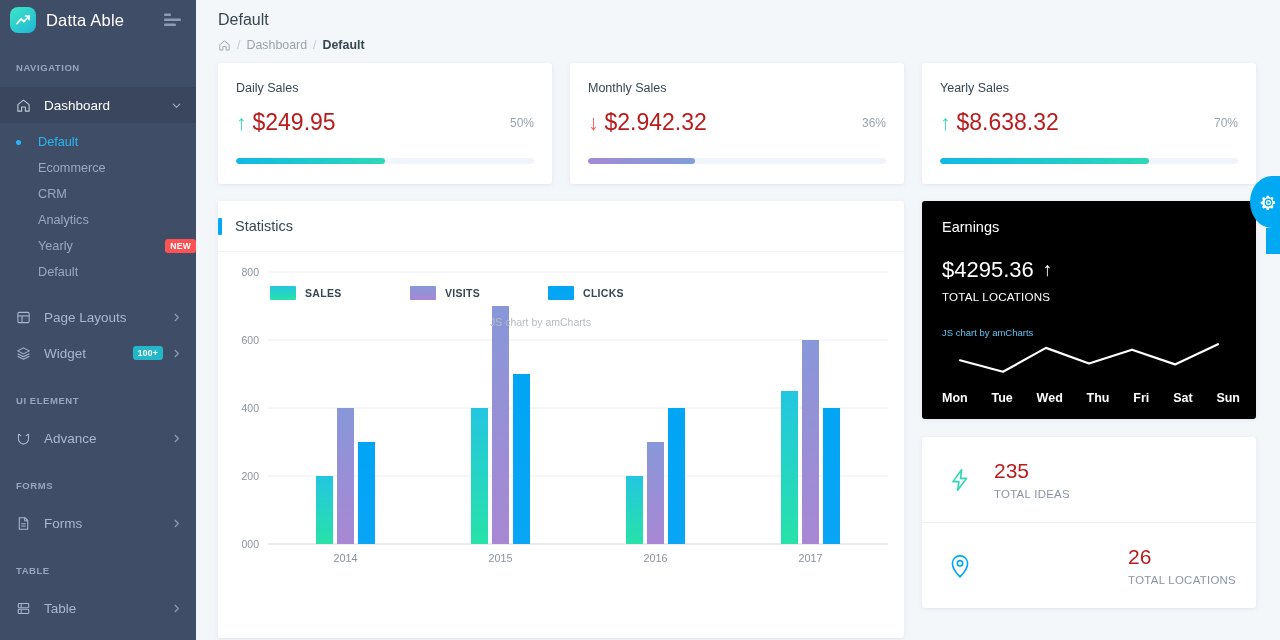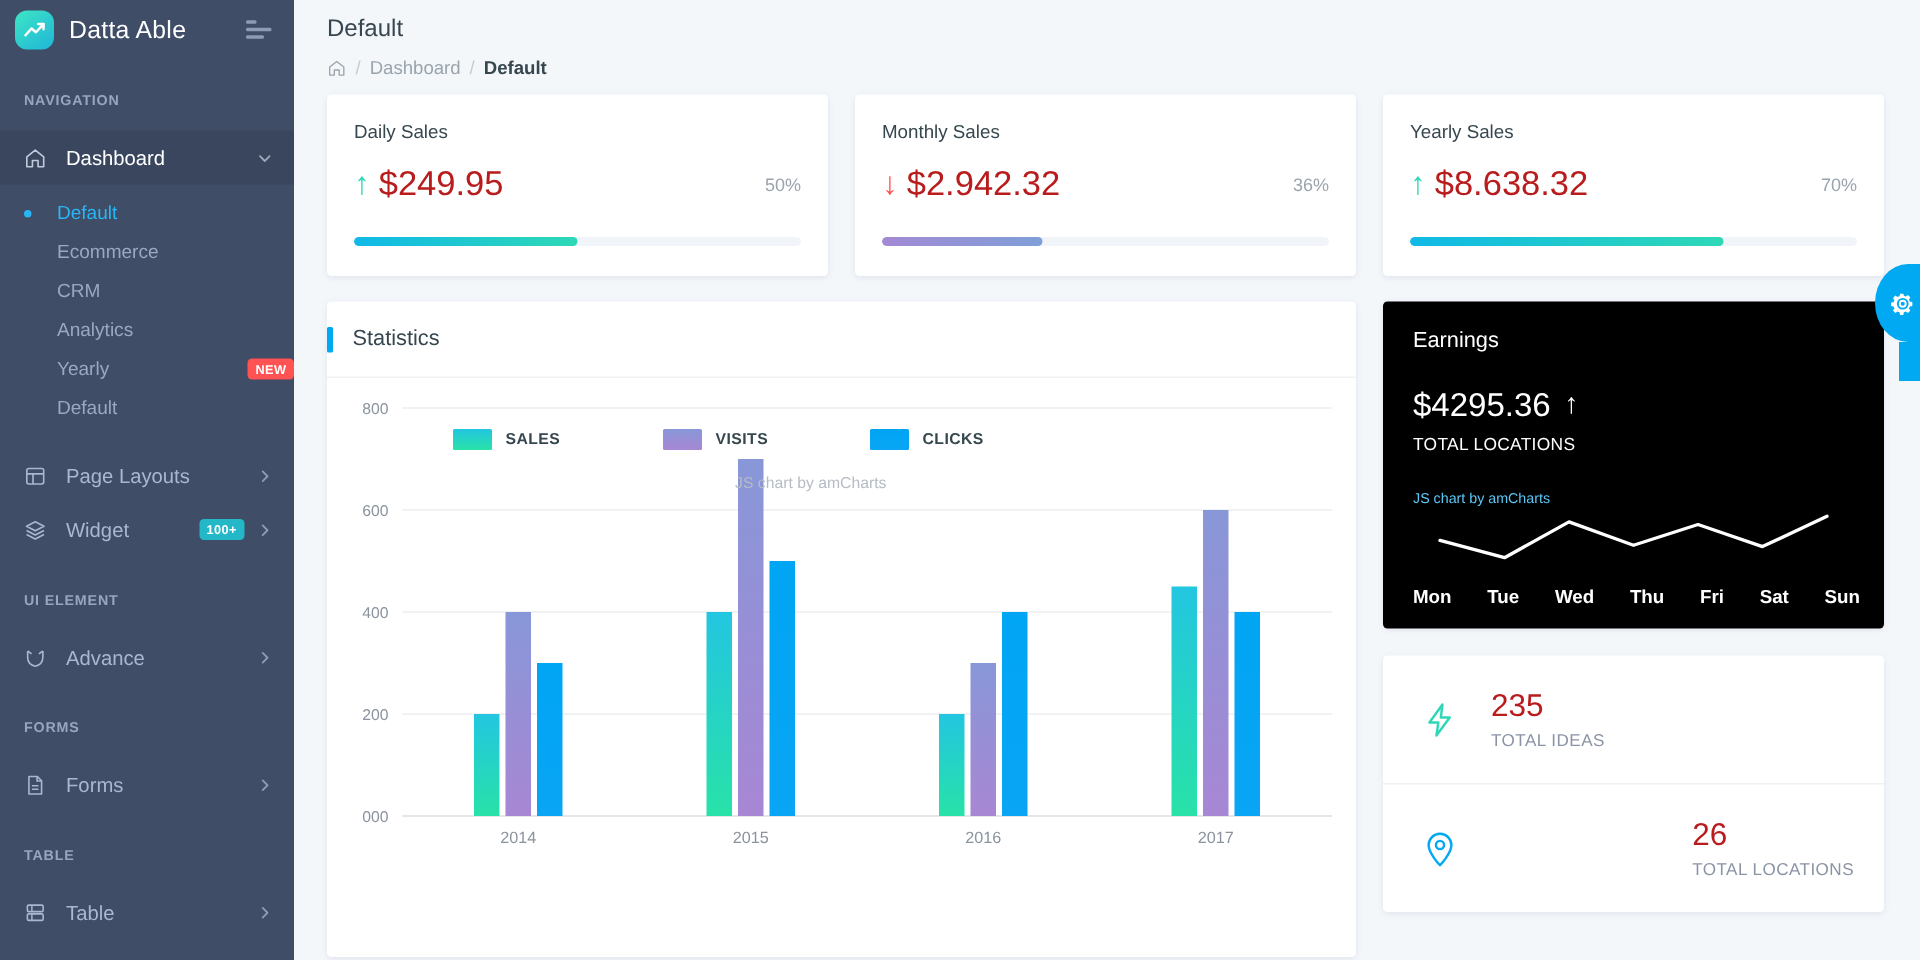--- a/index.html
+++ b/index.html
@@ -126,21 +126,21 @@
   }
   .accent-bar {
     width: 4px; height: 17px; background: #00a9f2;
     border-radius: 1px; margin-right: 13px; margin-left: -20px;
   }
   .card-head-title { font-size: 14.5px; color: #37474f; }
 
   #chart-area { flex: 1; position: relative; padding: 0; }
   #chart-legend {
     display: flex; gap: 0; position: absolute;
-    left: 52px; top: 34px; width: 560px; margin-left: 32px;
+    left: 52px; top: 34px; width: 560px;
   }
   .legend-item { display: flex; align-items: center; width: 113px; }
   .legend-swatch { width: 26px; height: 14px; border-radius: 1px; }
   .legend-label {
     font-size: 10.5px; color: #37474f; font-weight: bold;
     letter-spacing: .3px; margin-left: 9px;
   }
   #chart-credit {
     position: absolute; left: 272px; top: 64px;
     font-size: 10.5px; color: #b5bcc4;

